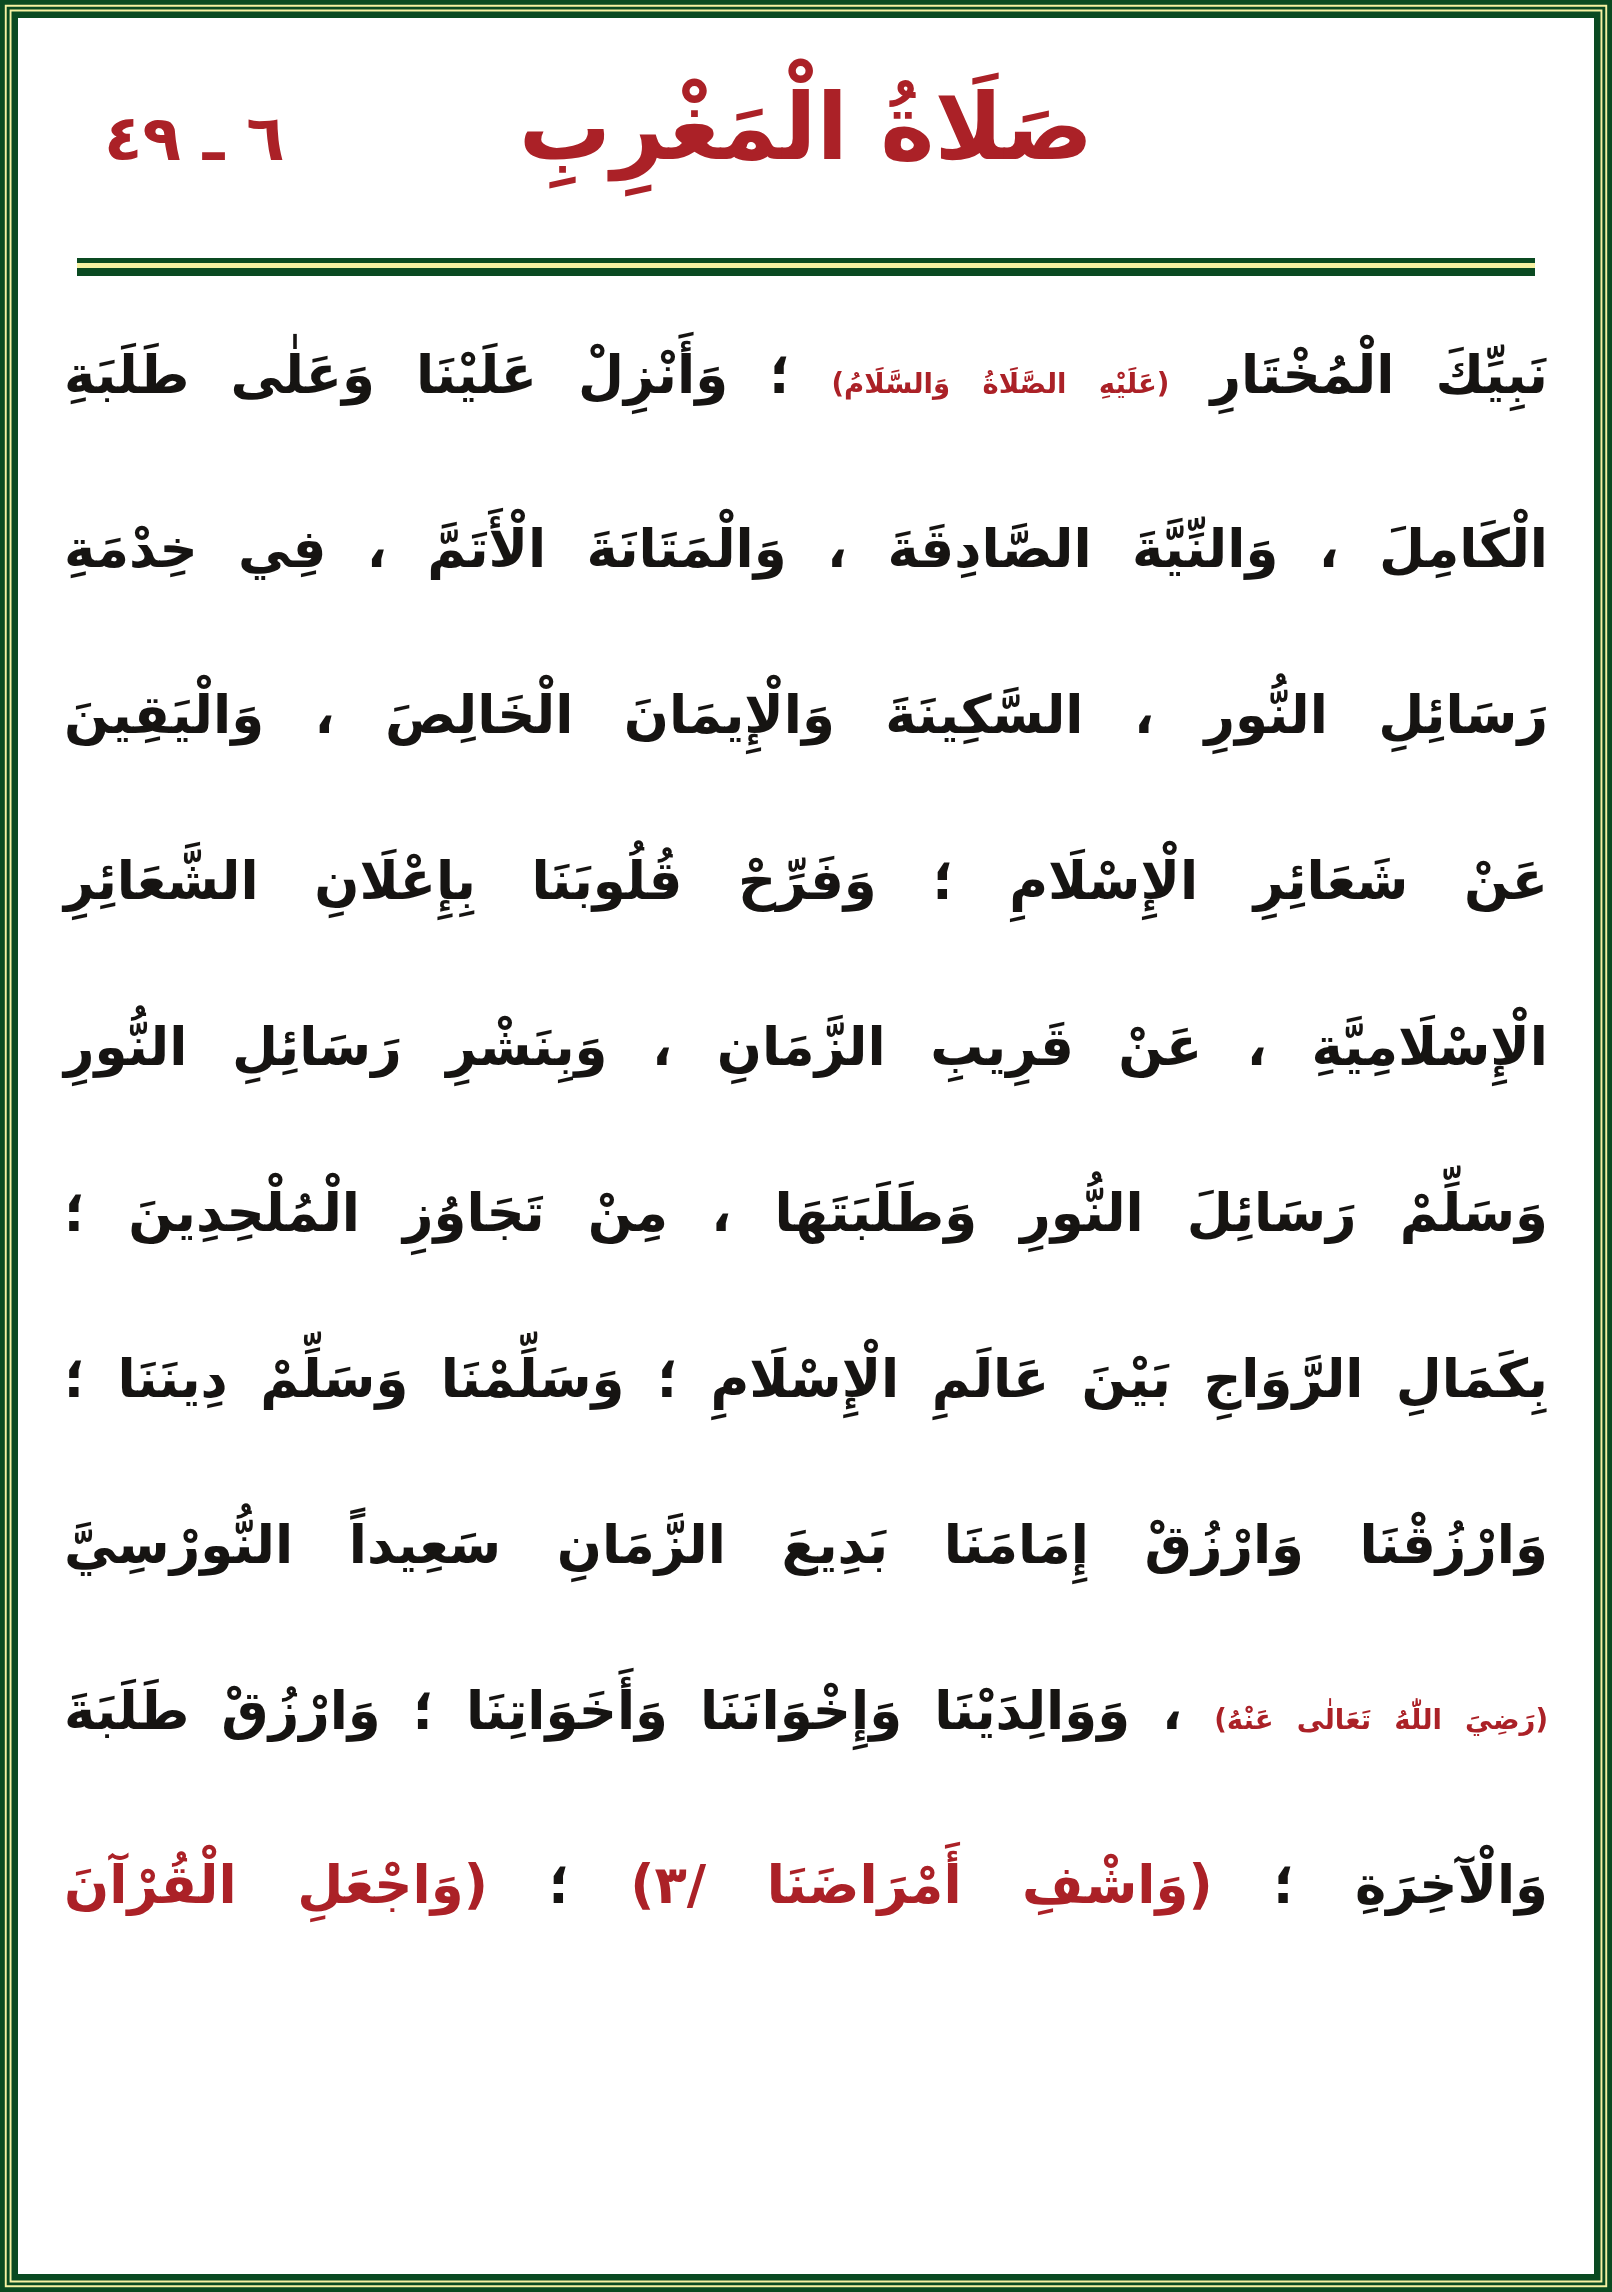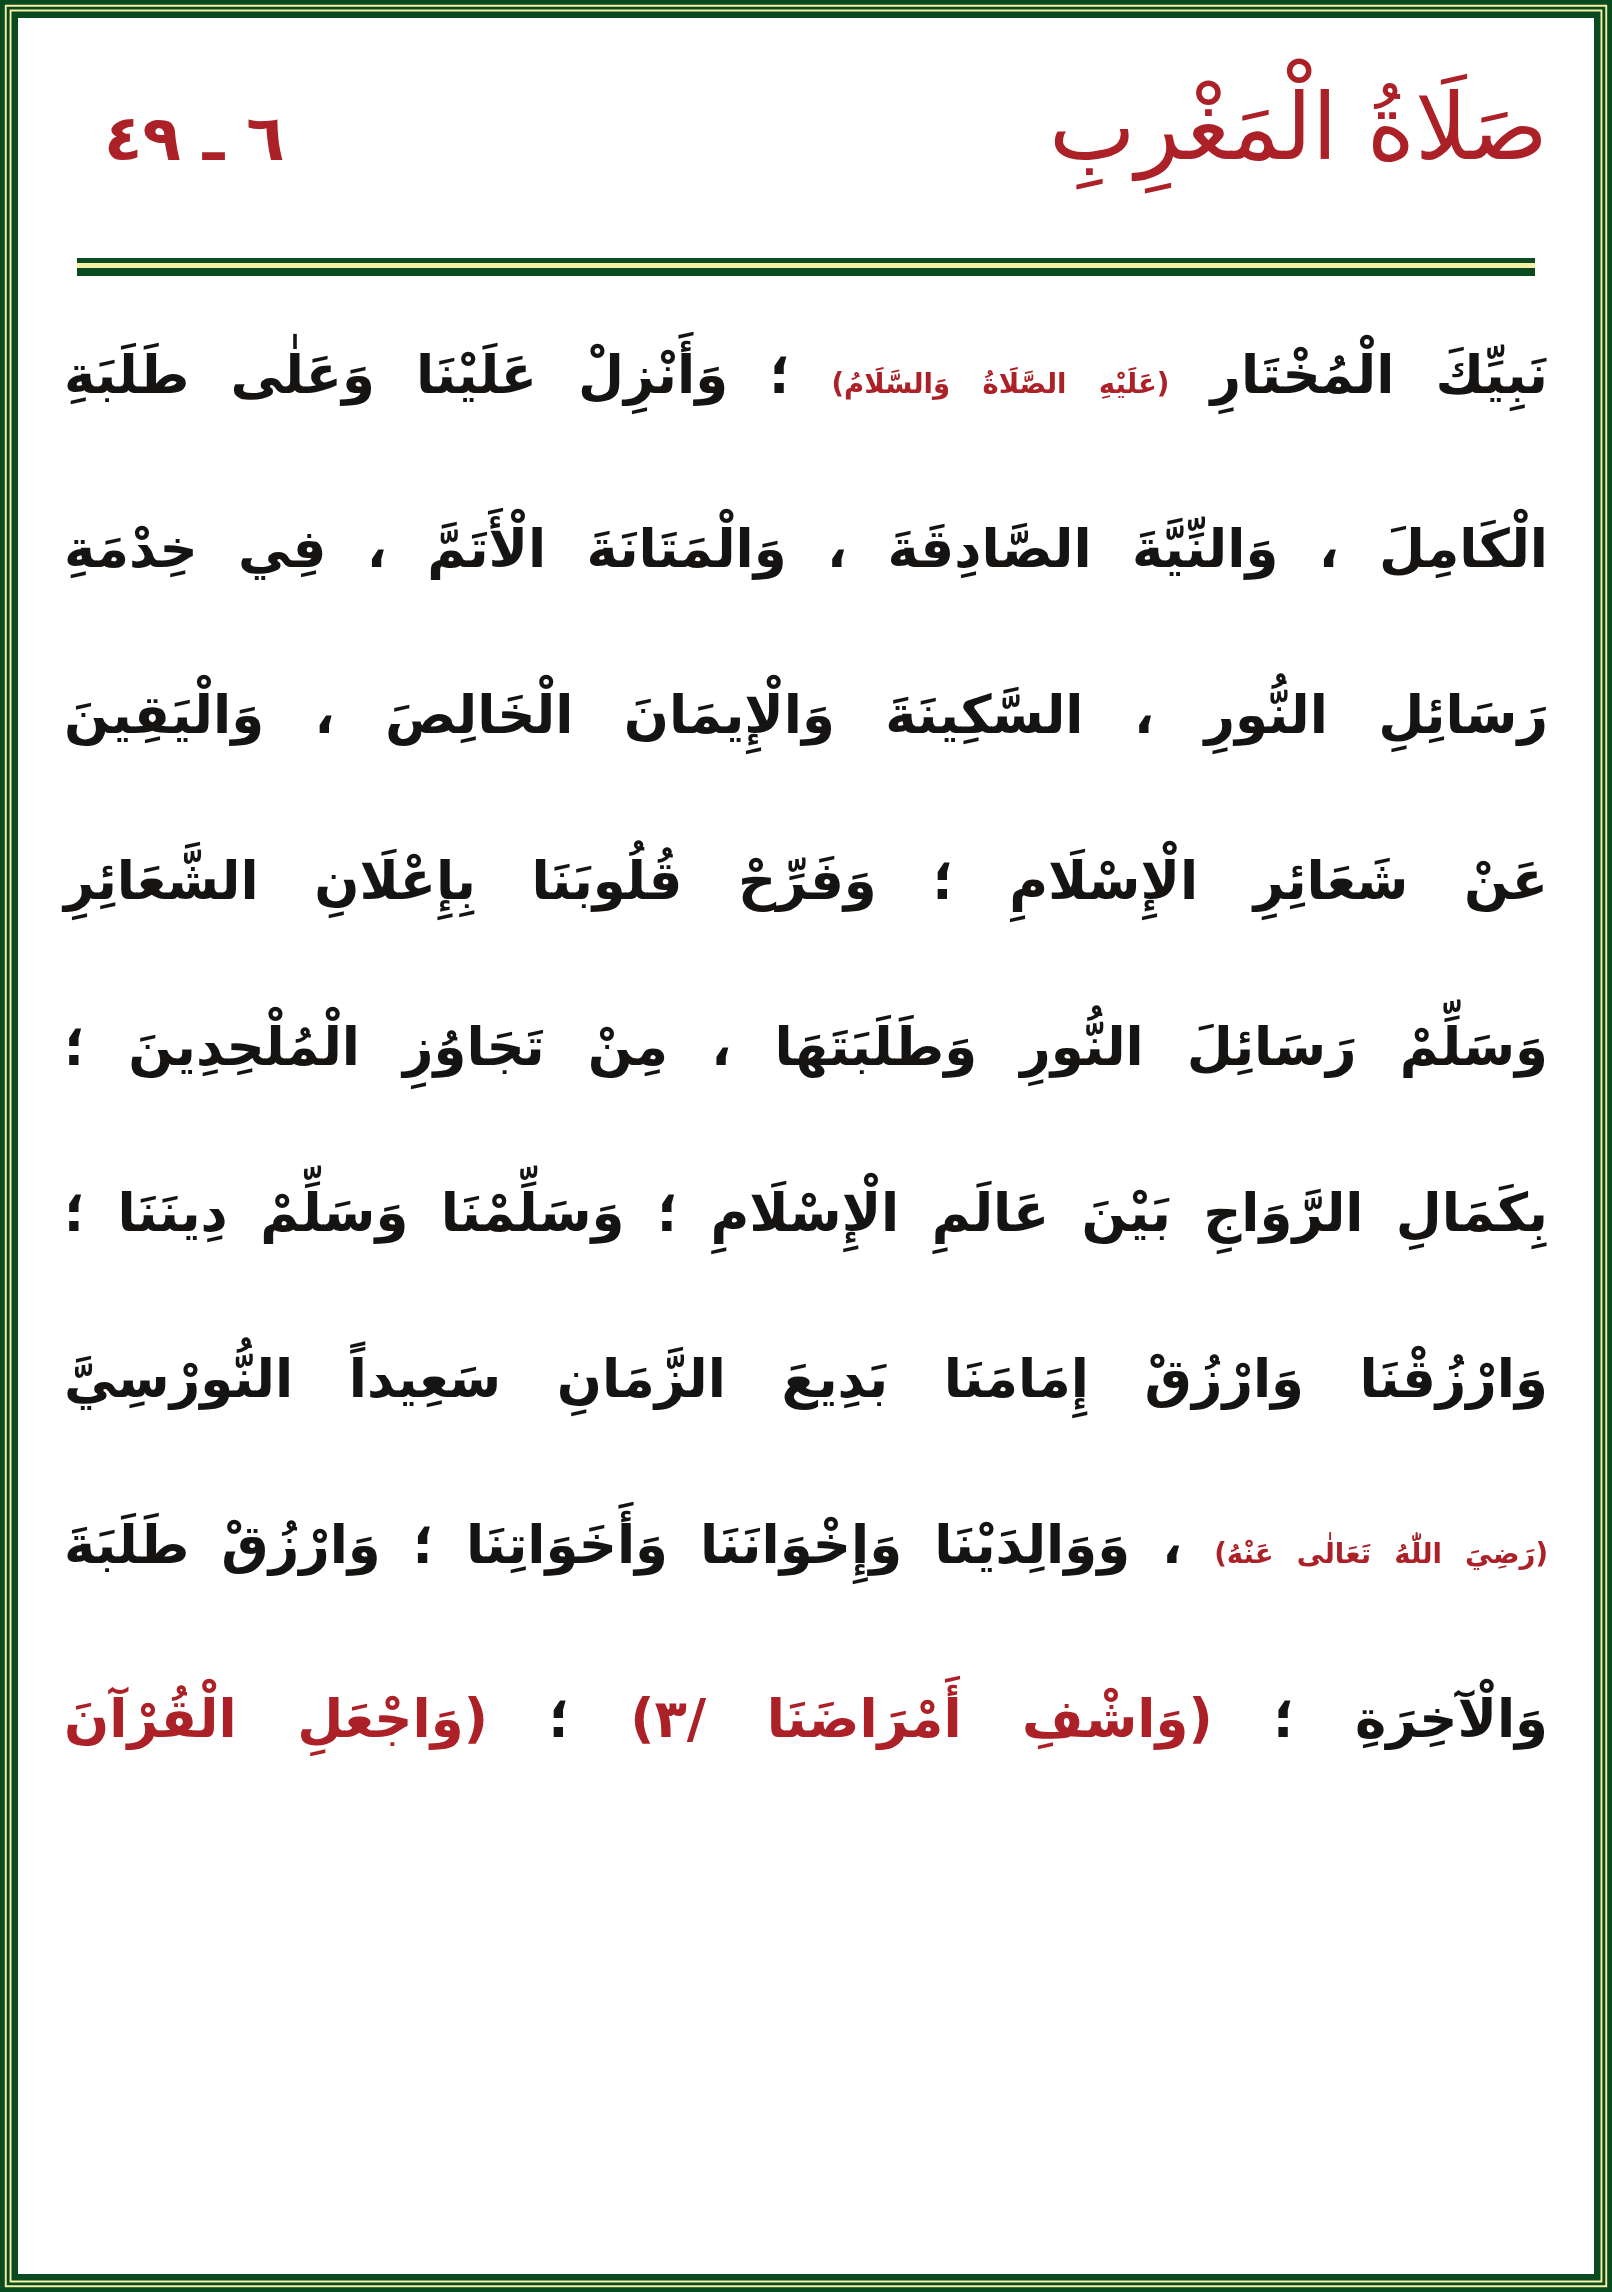--- a/index.html
+++ b/index.html
@@ -36,22 +36,23 @@
     box-sizing:border-box;
   }
   .header{
     position:relative;
     height:208px;
   }
   .page-title{
     position:absolute;
     left:0; right:0;
     top:17.3px;
+    text-align:center;
     font-size:92px;
-    font-weight:normal;
+    font-weight:bold;
     color:var(--red);
     direction:rtl;
     line-height:1.6;
     white-space:nowrap;
   }
   .page-number{
     position:absolute;
     left:40px;
     top:65px;
     font-size:63px;
@@ -101,20 +102,21 @@
       <div class="page-number">٦ ـ ٤٩</div>
     </div>
 
     <div class="divider"></div>
 
     <div class="body-text">
         <div class="line"><span>نَبِيِّكَ الْمُخْتَارِ </span><span class="red seal">(عَلَيْهِ الصَّلَاةُ وَالسَّلَامُ)</span><span> ؛ وَأَنْزِلْ عَلَيْنَا وَعَلٰى طَلَبَةِ</span></div>
         <div class="line"><span>الْكَامِلَ ، وَالنِّيَّةَ الصَّادِقَةَ ، وَالْمَتَانَةَ الْأَتَمَّ ، فِي خِدْمَةِ</span></div>
         <div class="line"><span>رَسَائِلِ النُّورِ ، السَّكِينَةَ وَالْإِيمَانَ الْخَالِصَ ، وَالْيَقِينَ</span></div>
         <div class="line"><span>عَنْ شَعَائِرِ الْإِسْلَامِ ؛ وَفَرِّحْ قُلُوبَنَا بِإِعْلَانِ الشَّعَائِرِ</span></div>
+        <div class="line"><span>الْإِسْلَامِيَّةِ ، عَنْ قَرِيبِ الزَّمَانِ ، وَبِنَشْرِ رَسَائِلِ النُّورِ</span></div>
         <div class="line"><span>وَسَلِّمْ رَسَائِلَ النُّورِ وَطَلَبَتَهَا ، مِنْ تَجَاوُزِ الْمُلْحِدِينَ ؛</span></div>
         <div class="line"><span>بِكَمَالِ الرَّوَاجِ بَيْنَ عَالَمِ الْإِسْلَامِ ؛ وَسَلِّمْنَا وَسَلِّمْ دِينَنَا ؛</span></div>
         <div class="line"><span>وَارْزُقْنَا وَارْزُقْ إِمَامَنَا بَدِيعَ الزَّمَانِ سَعِيداً النُّورْسِيَّ</span></div>
         <div class="line"><span class="red seal">(رَضِيَ اللّٰهُ تَعَالٰى عَنْهُ)</span><span> ، وَوَالِدَيْنَا وَإِخْوَانَنَا وَأَخَوَاتِنَا ؛ وَارْزُقْ طَلَبَةَ</span></div>
         <div class="line"><span>وَالْآخِرَةِ ؛ </span><span class="red">(وَاشْفِ أَمْرَاضَنَا /٣)</span><span> ؛ </span><span class="red">(وَاجْعَلِ الْقُرْآنَ</span></div>
       </div>
 
   </div>
 </div>
 

